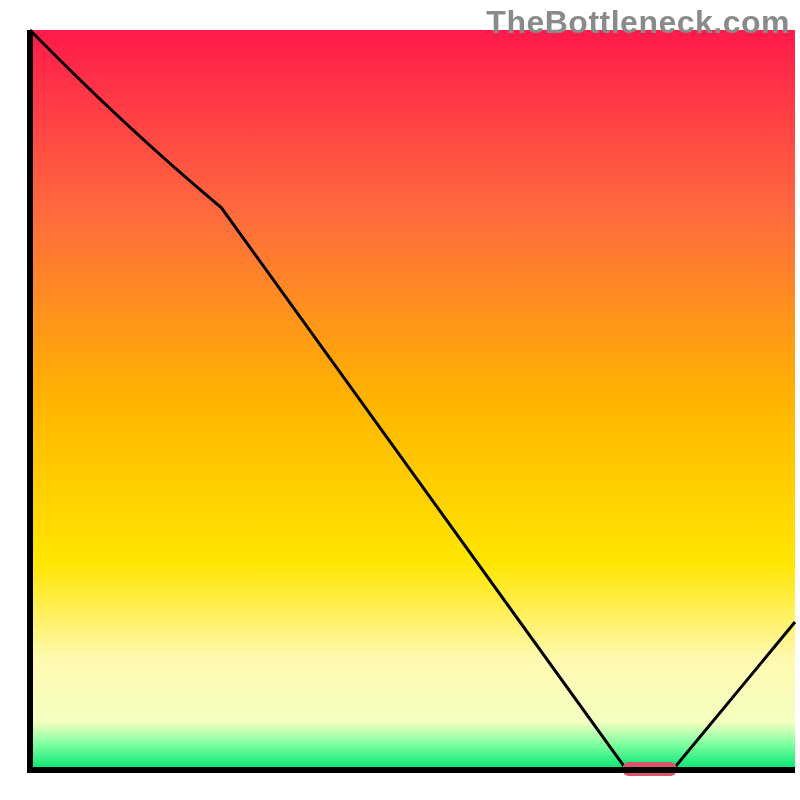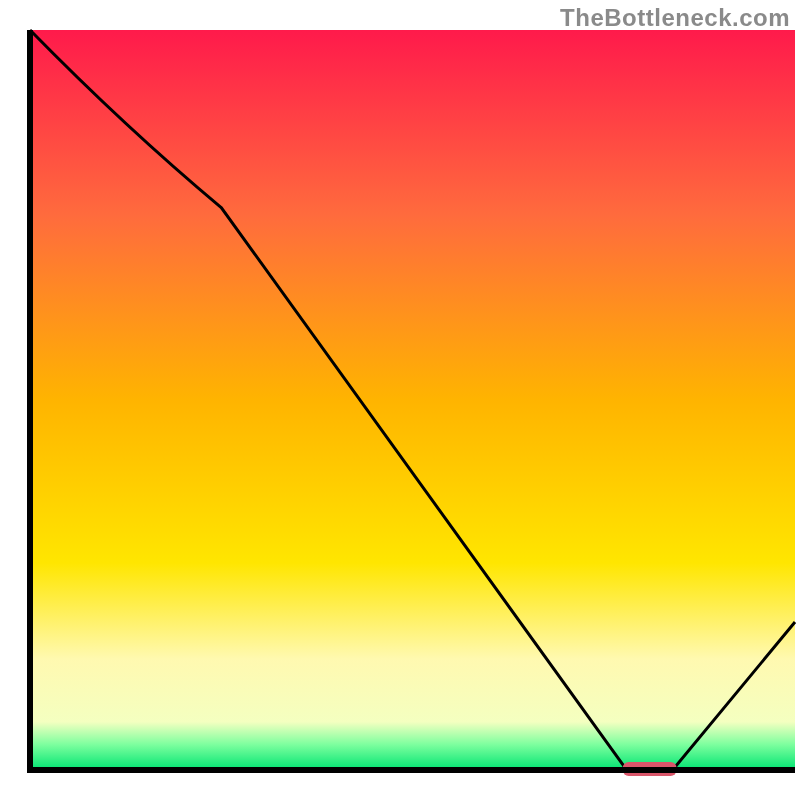--- a/index.html
+++ b/index.html
@@ -13,21 +13,21 @@
   .container {
     position: relative;
     width: 800px;
     height: 800px;
   }
   .watermark {
     position: absolute;
     top: 4px;
     right: 10px;
     font-family: Arial, Helvetica, sans-serif;
-    font-size: 24px;
+    font-size: 32px;
     font-weight: bold;
     color: #8a8a8a;
     letter-spacing: 0.5px;
   }
   svg {
     display: block;
   }
 </style>
 </head>
 <body>

